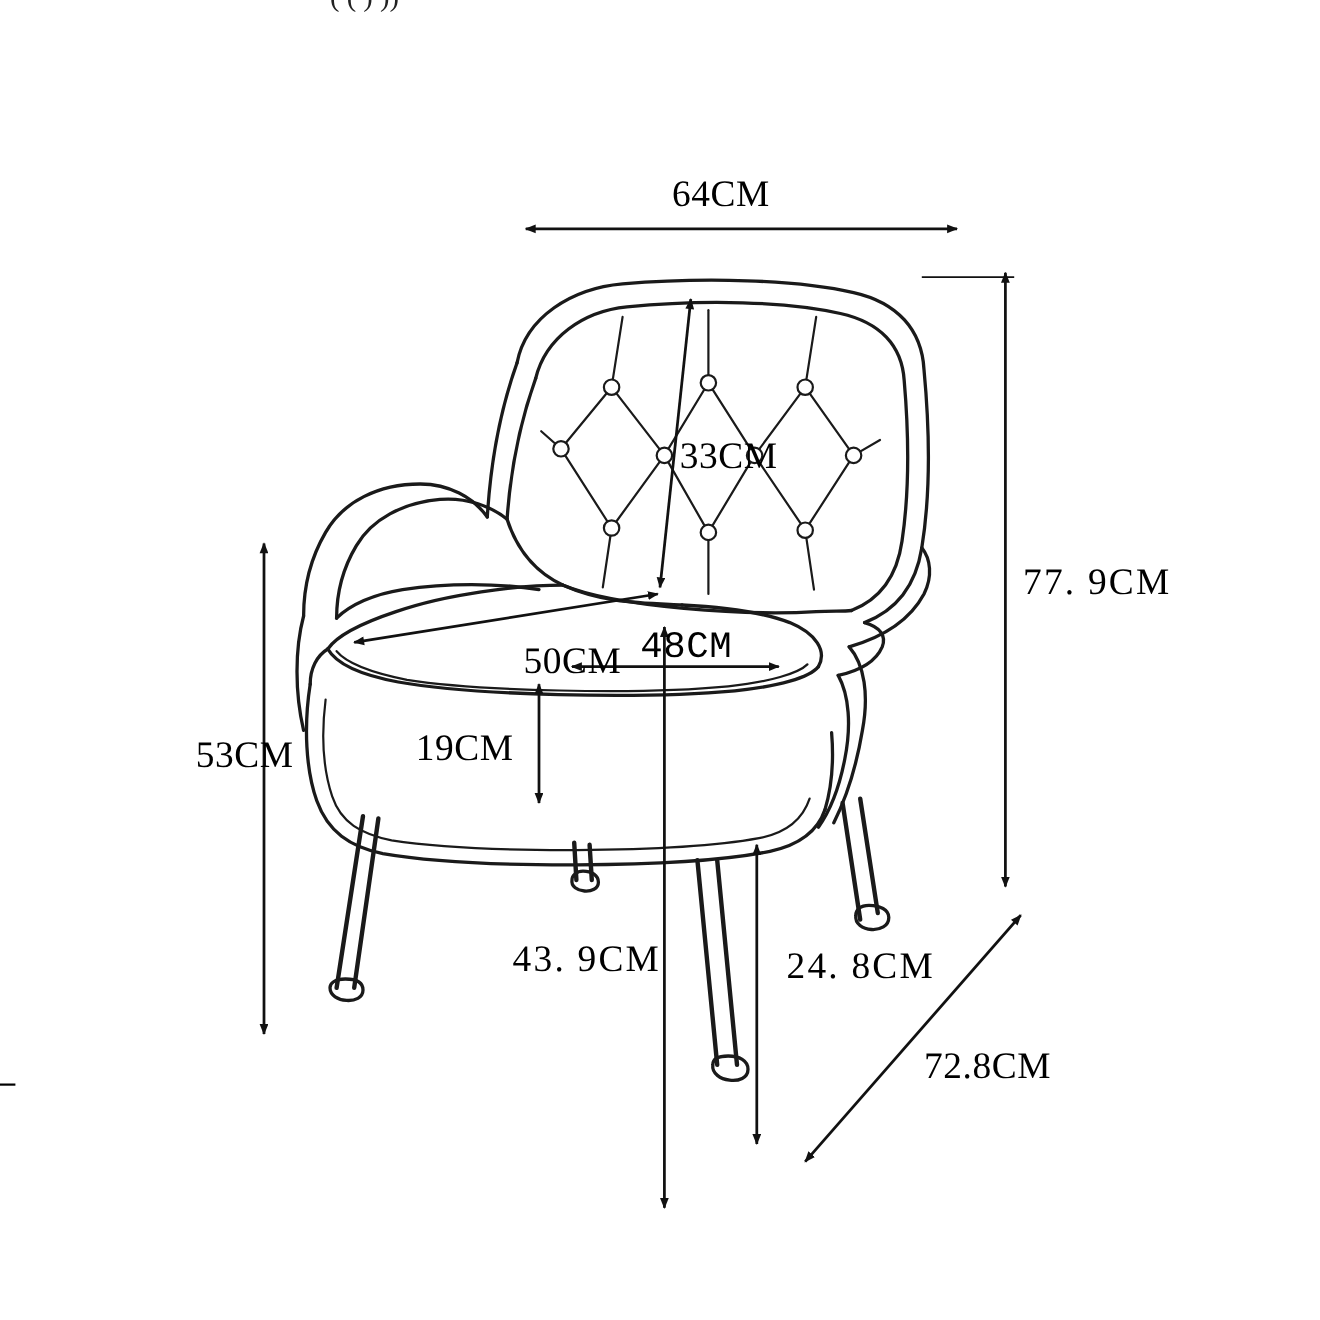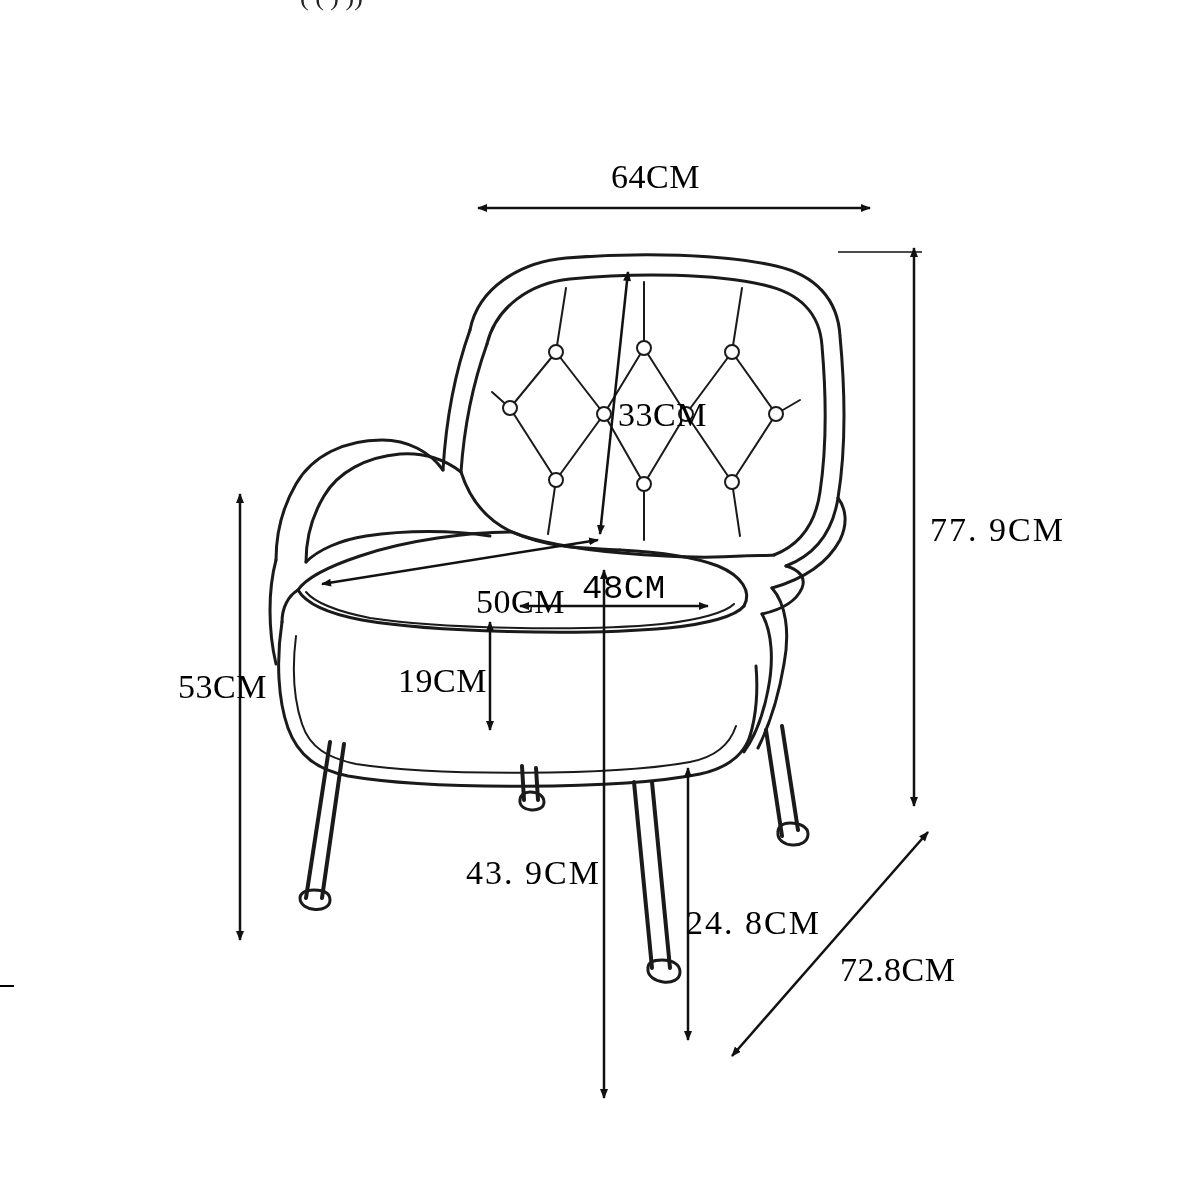--- a/index.html
+++ b/index.html
@@ -217,18 +217,18 @@
       <line x1="928" y1="832" x2="732" y2="1056" marker-start="url(#arrowStart)" marker-end="url(#arrowEnd)"></line>
     </g>
   </svg>
 
   <div class="dim-label" style="left:611px; top:160px;">64CM</div>
   <div class="dim-label" style="left:618px; top:398px;">33CM</div>
   <div class="dim-label mono-space" style="left:930px; top:513px;">77. 9CM</div>
   <div class="dim-label" style="left:476px; top:545px;margin-top:40px;">50CM</div>
   <div class="dim-label" style="left:582px; top:572px;font-family:Liberation Mono, monospace;">48CM</div>
   <div class="dim-label" style="left:150px; top:670px;margin-left:28px;">53CM</div>
-  <div class="dim-label" style="left:398px; top:664px;text-align:right;">19CM</div>
+  <div class="dim-label" style="left:378px; top:664px;text-align:right;">19CM</div>
   <div class="dim-label mono-space" style="left:466px; top:856px;">43. 9CM</div>
-  <div class="dim-label mono-space" style="left:686px; top:862px;margin-top:44px;">24. 8CM</div>
+  <div class="dim-label mono-space" style="left:715px; top:862px;">24. 8CM</div>
   <div class="dim-label" style="left:840px; top:953px;text-align:center;">72.8CM</div>
 
 </div>
 
 </body></html>

